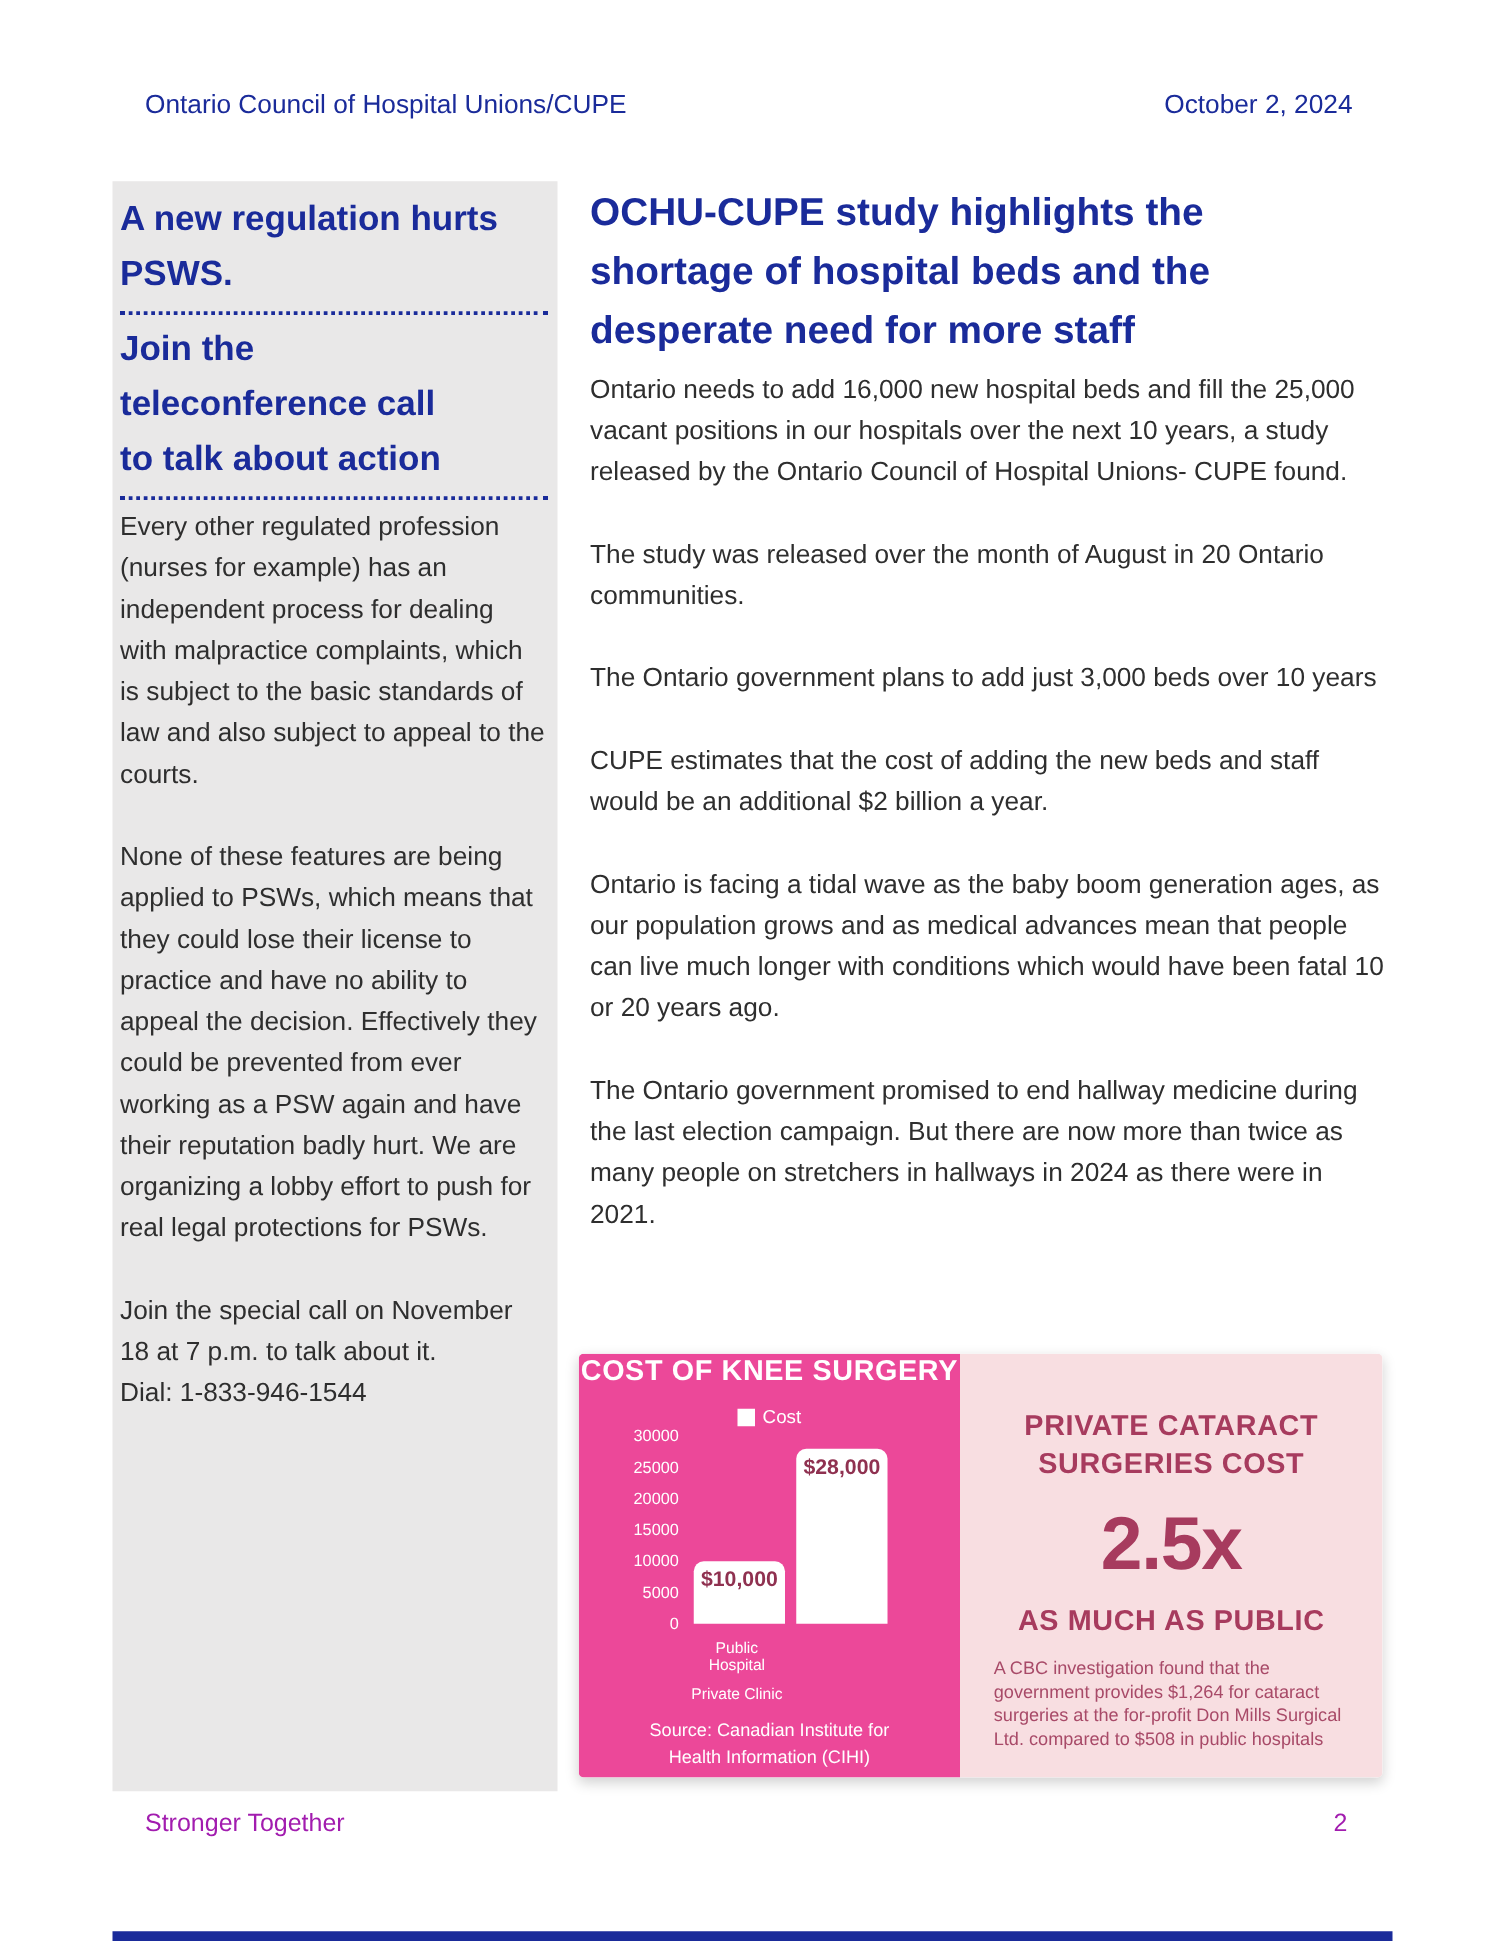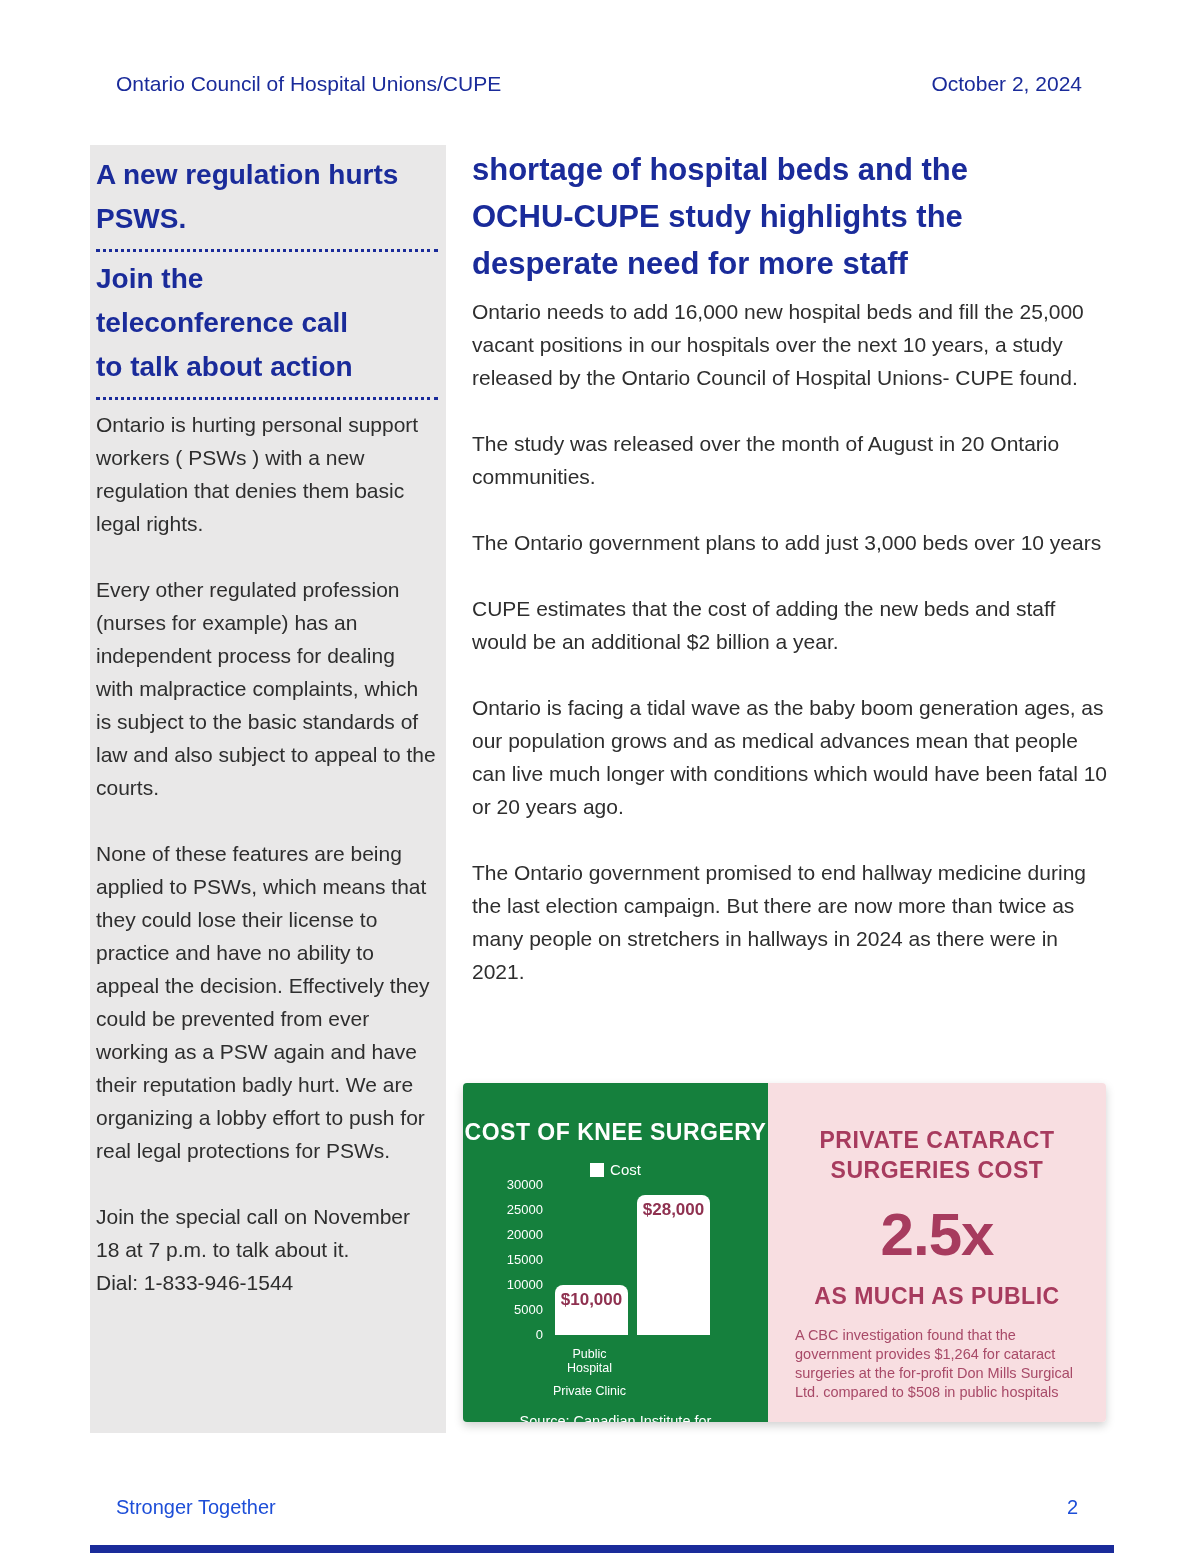--- a/index.html
+++ b/index.html
@@ -29,21 +29,21 @@
   .article { position:absolute; left:472px; top:146px; width:640px; }
   .art-title { font-size:31px; line-height:47px; font-weight:700; color:#1a2b9a; margin:0 0 8px; }
   .art-title span { display:block; }
   .article p { font-size:21px; line-height:33px; color:#2e2e2e; margin:0 0 33px; }
   
   .infographic {
     position:absolute; left:463px; top:1083px; width:643px; height:339px;
     display:flex; border-radius:4px; overflow:hidden;
     box-shadow:0 4px 10px rgba(0,0,0,0.18);
   }
-  .panel-maroon { width:305px; height:100%; background:#15803d; color:#ffffff; padding-top:36px; }
+  .panel-maroon { width:305px; height:100%; background:#ec4899; color:#ffffff; }
   .ig-title { text-align:center; font-weight:700; font-size:23px; letter-spacing:.5px; }
   .legend { display:flex; justify-content:center; align-items:center; gap:6px; margin:15px 0 7px; font-size:15px; }
   .legend-swatch { width:14px; height:14px; background:#ffffff; display:inline-block; }
   .chart-body { display:flex; gap:12px; margin-left:30px; }
   .yaxis {
     display:flex; flex-direction:column; justify-content:space-between;
     height:164px; width:50px; text-align:right; font-size:13px; line-height:14px; margin-top:-7px;
   }
   .plot { display:flex; align-items:flex-end; gap:9px; height:150px; }
   .bar { width:73px; background:#ffffff; border-radius:8px 8px 0 0; }
@@ -53,21 +53,21 @@
   .source { width:232px; margin:13px auto 0; text-align:center; font-size:14.5px; line-height:21px; }
   .panel-pink { width:338px; height:100%; background:#f8dee1; color:#a73b5e; padding-top:42px; text-align:center; }
   .cat-title { font-size:23px; font-weight:700; line-height:30px; letter-spacing:.5px; }
   .cat-title span { display:block; }
   .multiplier { font-size:60px; font-weight:700; line-height:1; margin-top:20px; letter-spacing:-1px; }
   .cat-subtitle { font-size:23px; font-weight:700; margin-top:18px; letter-spacing:.5px; }
   .cat-note { width:284px; margin:16px auto 0; text-align:left; font-size:14.5px; line-height:19px; color:#a84a68; }
   
   .pagefooter {
     position:absolute; left:116px; right:122px; top:1448px;
-    display:flex; justify-content:space-between; font-size:20px; color:#1d4ed8;margin-top:48px;
+    display:flex; justify-content:space-between; font-size:20px; color:#a21caf;
   }
   .bottom-rule { position:absolute; left:90px; width:1024px; bottom:0; height:8px; background:#1a2b9a; }
 </style>
 </head>
 <body>
 
 <div class="page">
 
   <header class="topbar">
     <span>Ontario Council of Hospital Unions/CUPE</span>
@@ -79,31 +79,30 @@
       <span>A new regulation hurts</span>
       <span>PSWS.</span>
     </h2>
     <div class="dotted"></div>
     <h2 class="side-head">
       <span>Join the</span>
       <span>teleconference call</span>
       <span>to talk about action</span>
     </h2>
     <div class="dotted"></div>
-    <p class="first">Ontario is hurting personal support workers ( PSWs ) with a new regulation that denies them basic legal rights.</p>
     <p>Every other regulated profession (nurses for example) has an independent process for dealing with malpractice complaints, which is subject to the basic standards of law and also subject to appeal to the courts.</p>
     <p>None of these features are being applied to PSWs, which means that they could lose their license to practice and have no ability to appeal the decision. Effectively they could be prevented from ever working as a PSW again and have their reputation badly hurt. We are organizing a lobby effort to push for real legal protections for PSWs.</p>
     <p class="tight">Join the special call on November 18 at 7 p.m. to talk about it.</p>
     <p class="tight">Dial: 1-833-946-1544</p>
   </aside>
 
   <main class="article">
     <h1 class="art-title">
+      <span>OCHU-CUPE study highlights the</span>
       <span>shortage of hospital beds and the</span>
-      <span>OCHU-CUPE study highlights the</span>
       <span>desperate need for more staff</span>
     </h1>
     <p>Ontario needs to add 16,000 new hospital beds and fill the 25,000 vacant positions in our hospitals over the next 10 years, a study released by the Ontario Council of Hospital Unions- CUPE found.</p>
     <p>The study was released over the month of August in 20 Ontario communities.</p>
     <p>The Ontario government plans to add just 3,000 beds over 10 years</p>
     <p>CUPE estimates that the cost of adding the new beds and staff would be an additional $2 billion a year.</p>
     <p>Ontario is facing a tidal wave as the baby boom generation ages, as our population grows and as medical advances mean that people can live much longer with conditions which would have been fatal 10 or 20 years ago.</p>
     <p>The Ontario government promised to end hallway medicine during the last election campaign. But there are now more than twice as many people on stretchers in hallways in 2024 as there were in 2021.</p>
   </main>
 

